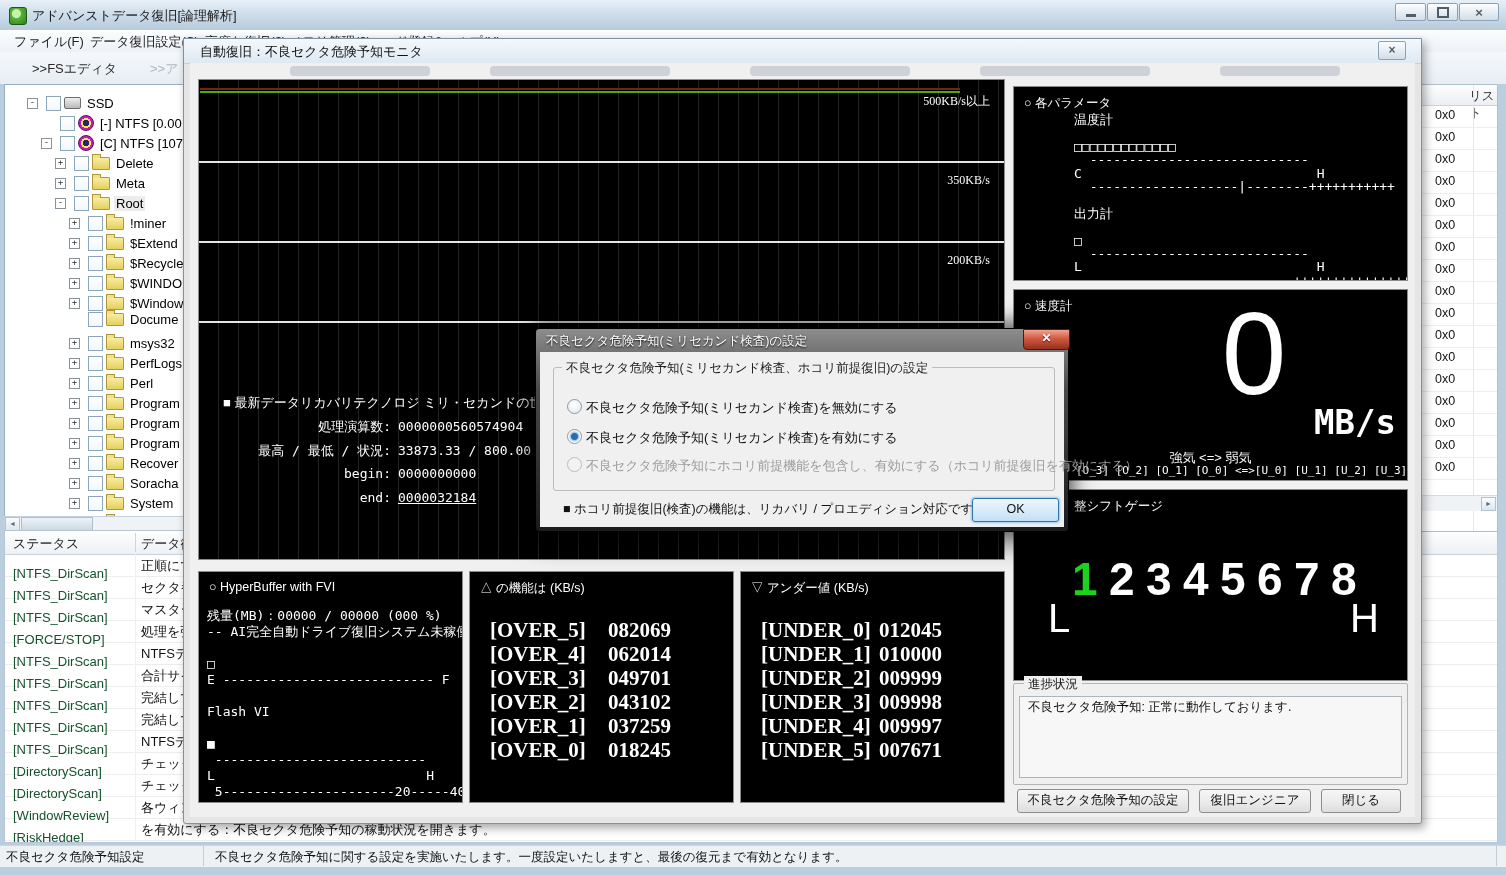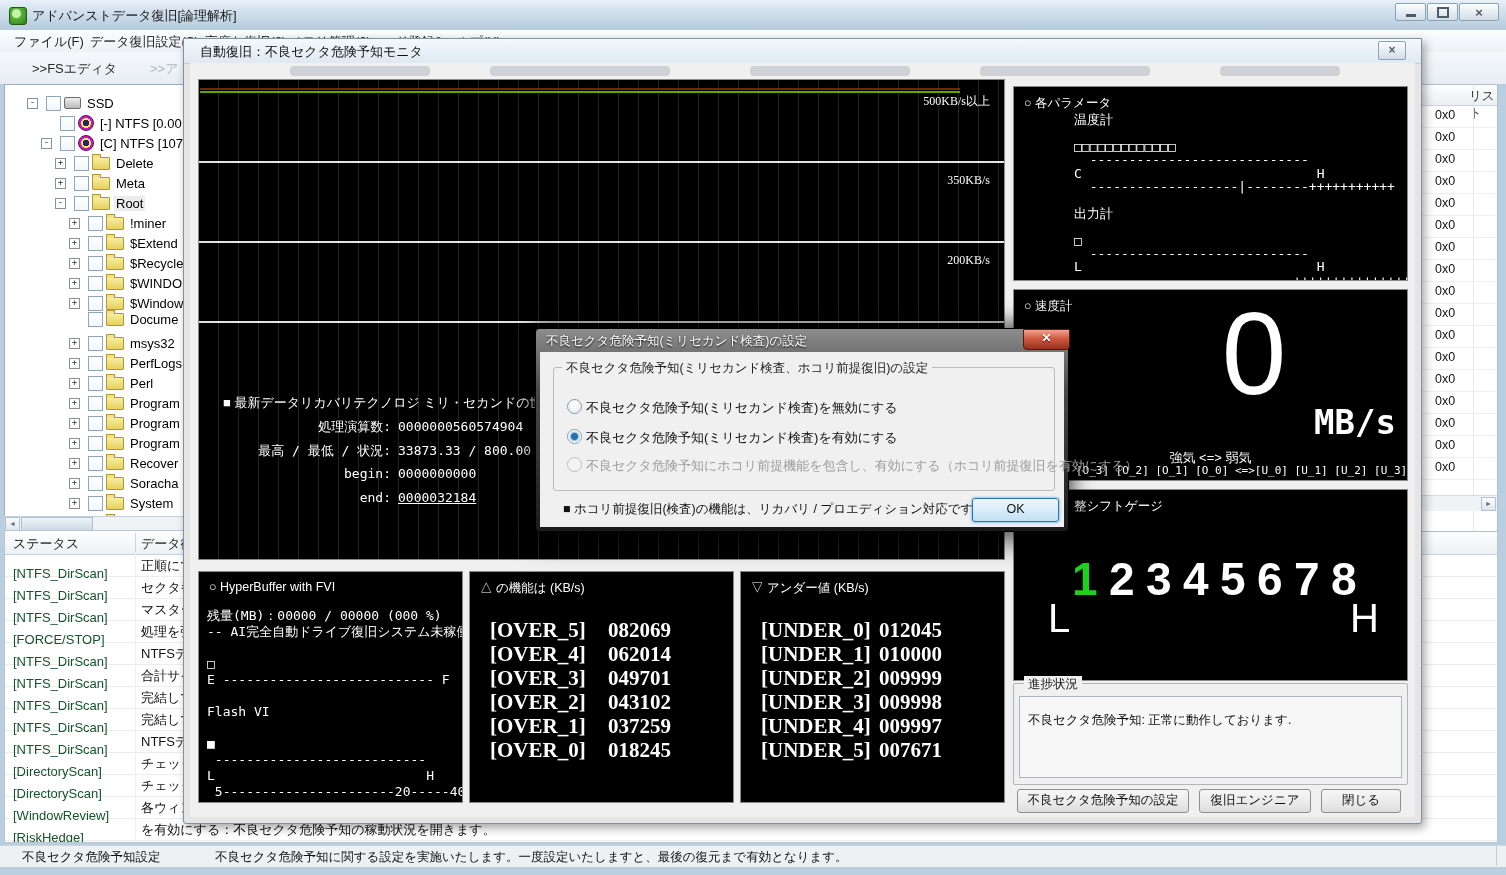--- a/index.html
+++ b/index.html
@@ -91,21 +91,21 @@
   .hex-row span{position:absolute;left:14px;top:3px;font-size:12.5px;color:#111;}
   #hex-hscroll{position:absolute;left:0;top:410px;width:100%;height:15px;
     background:#f0f3f6;border-top:1px solid #d5dde4;}
   #hex-hscroll .sb-arrow{position:absolute;right:1px;top:1px;}
 
   
   #statusbar{left:0;top:845px;width:1506px;height:21px;background:#eef1f4;
     border-top:1px solid #cdd4da;}
   .sb-cell{position:absolute;top:0;height:20px;border-right:1px solid #c6cdd3;
     background:#eef1f4;}
-  #sb-left{left:16px;width:203px;text-align:right;}
+  #sb-left{left:0;width:203px;text-align:right;}
   #sb-right{left:207px;width:1289px;}
   .sb-text{position:absolute;top:3px;font-size:12.5px;color:#111;white-space:nowrap;}
   #sb-left .sb-text{left:6px;}
   #sb-right .sb-text{left:8px;}
 
   
   #monitor{left:183px;top:38px;width:1237px;height:784px;
     background:#e5e5e5;border:1px solid #7e92a5;border-radius:0 0 3px 3px;
     box-shadow:3px 4px 10px rgba(0,0,0,.35);}
   #m-title{position:absolute;left:0;top:0;width:100%;height:24px;
@@ -168,21 +168,21 @@
   .gauge-num.active{color:#1ed11e;}
   .gauge-end{position:absolute;top:106px;font-size:40px;color:#fff;}
   #gauge-low{left:34px;} #gauge-high{left:336px;}
 
   
   #progress{left:823px;top:620px;width:393px;height:100px;border:1px solid #b4b4b4;border-radius:2px;}
   #progress-label{position:absolute;left:10px;top:-8px;background:#f0f0f0;padding:0 4px;
     font-size:12.5px;color:#222;}
   #progress-inner{position:absolute;left:5px;top:12px;width:381px;height:80px;
     background:#f7f7f7;border:1px solid #adb5bc;}
-  #progress-text{position:absolute;left:8px;top:15px;font-size:12.5px;color:#111;white-space:nowrap;}
+  #progress-text{position:absolute;left:8px;top:2px;font-size:12.5px;color:#111;white-space:nowrap;}
   .win-btn{position:absolute;height:22px;border:1px solid #8e8e8e;border-radius:3px;
     background:linear-gradient(#f6f6f6,#ececec 50%,#dddddd);
     font-size:12.5px;color:#111;text-align:center;line-height:21px;white-space:nowrap;}
   #mbtn-0{left:827px;top:726px;width:170px;}
   #mbtn-1{left:1009px;top:726px;width:110px;}
   #mbtn-2{left:1131px;top:726px;width:78px;}
 
   
   #settings{left:535px;top:328px;width:532px;height:202px;
     background:linear-gradient(#8d8d8d,#4a4a4a 30%,#1b1b1b);

